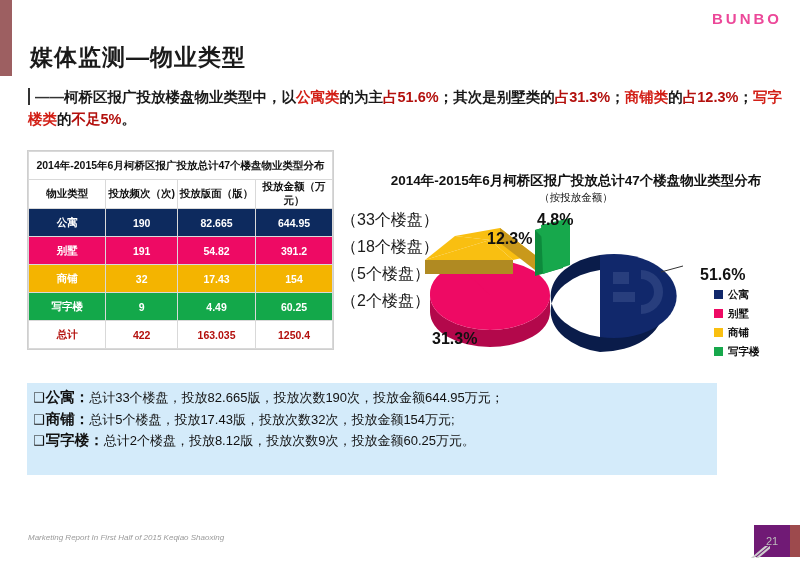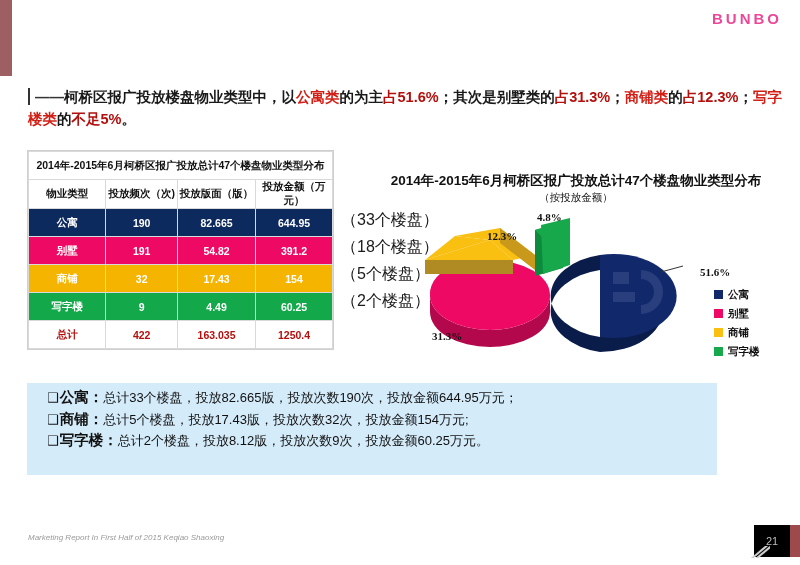--- a/index.html
+++ b/index.html
@@ -88,53 +88,53 @@
   }
   .chart-sub{
     position:absolute;left:360px;top:191px;width:432px;
     text-align:center;font-size:10.5px;color:#111;
   }
   .chart-area{
     position:absolute;left:395px;top:200px;width:310px;height:175px;
   }
   .chart-area svg{display:block;}
 
-  .lbl{position:absolute;font-size:11px;font-weight:bold;color:#111;font-family:Liberation Serif, serif;}
+  .lbl{position:absolute;font-size:16px;font-weight:bold;color:#111;}
   .lbl-48 {left:537px;top:211px;}
   .lbl-123{left:487px;top:230px;}
   .lbl-313{left:432px;top:330px;}
   .lbl-516{left:700px;top:266px;}
 
   .legend{
     position:absolute;left:714px;top:285px;
     font-size:10.5px;font-weight:bold;color:#111;
   }
   .legend .li{display:flex;align-items:center;height:19px;}
   .legend .sw{width:9px;height:9px;margin-right:5px;display:inline-block;}
 
   
   .sumbox{
     position:absolute;left:27px;top:383px;width:690px;height:92px;
     background:#d4ebfa;
   }
   .sumbox .line{
-    font-size:13px;color:#111;line-height:21.5px;padding-left:20px;
+    font-size:13px;color:#111;line-height:21.5px;padding-left:6px;
     white-space:nowrap;
   }
   .sumbox .line .k{font-weight:bold;font-size:14.5px;}
   .sq{font-weight:bold;font-size:13px;margin-right:1px;}
 
   
   .footer-note{
     position:absolute;left:28px;top:533px;
     font-size:8px;color:#9a9a9a;font-style:italic;
   }
   .pagebox{
     position:absolute;right:10px;top:525px;width:36px;height:32px;
-    background:#000000;color:#bdbdbd;font-size:11px;
+    background:#701a75;color:#bdbdbd;font-size:11px;
     display:flex;align-items:center;justify-content:center;
   }
   .pagestripe{
     position:absolute;right:0px;top:525px;width:10px;height:32px;
     background:#9d4a4d;
   }
   .pageslash{
     position:absolute;right:30px;top:546px;width:22px;height:12px;
     overflow:hidden;
   }
@@ -144,20 +144,21 @@
   }
 </style>
 </head>
 <body>
 
 <div class="slide">
 
   <div class="left-bar"></div>
   <div class="brand">BUNBO</div>
 
+  <div class="page-title">媒体监测—物业类型</div>
 
   <div class="lead">
     <span class="tick"></span><span class="dash">——</span><span>柯桥区报广投放楼盘物业类型中，以</span><span class="red">公寓类</span><span>的为主</span><span class="dkred">占51.6%</span><span>；其次是别墅类的</span><span class="dkred">占31.3%</span><span>；</span><span class="red">商铺类</span><span>的</span><span class="dkred">占12.3%</span><span>；</span><span class="red">写字楼类</span><span>的</span><span class="dkred">不足5%</span><span>。</span>
   </div>
 
   <div class="tbl-wrap">
     <table class="pt">
       <tbody>
           <tr class="cap-row">
         <td colspan="4">2014年-2015年6月柯桥区报广投放总计47个楼盘物业类型分布</td>

